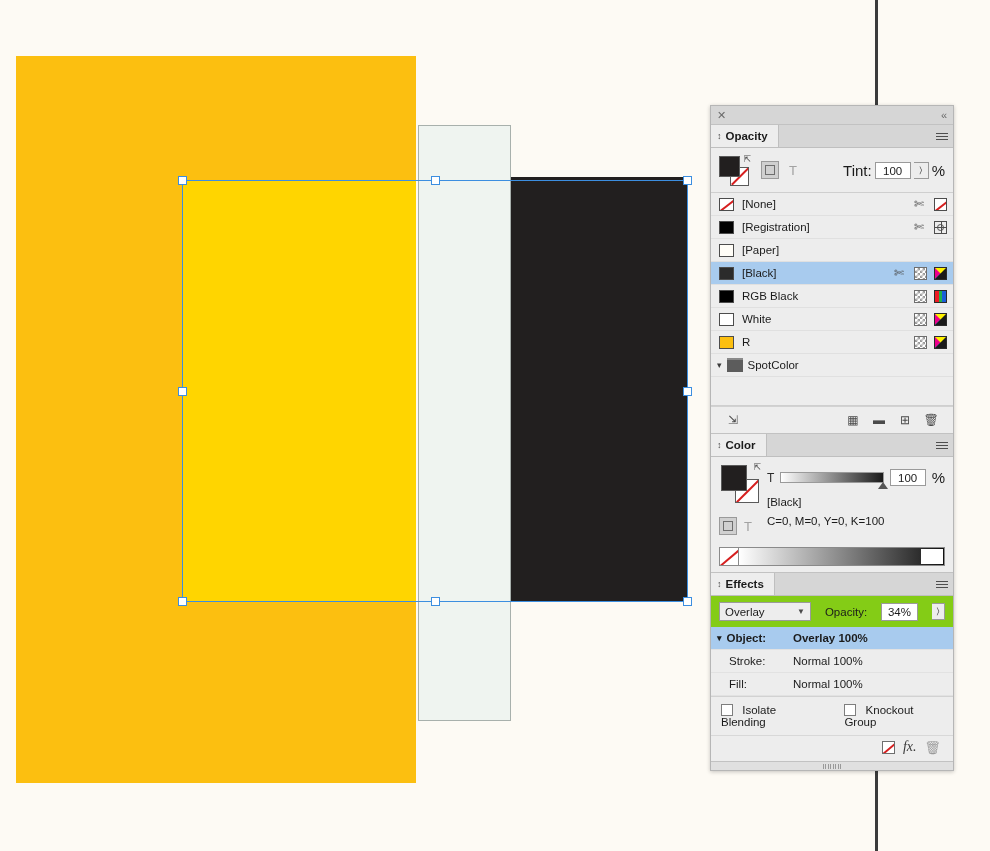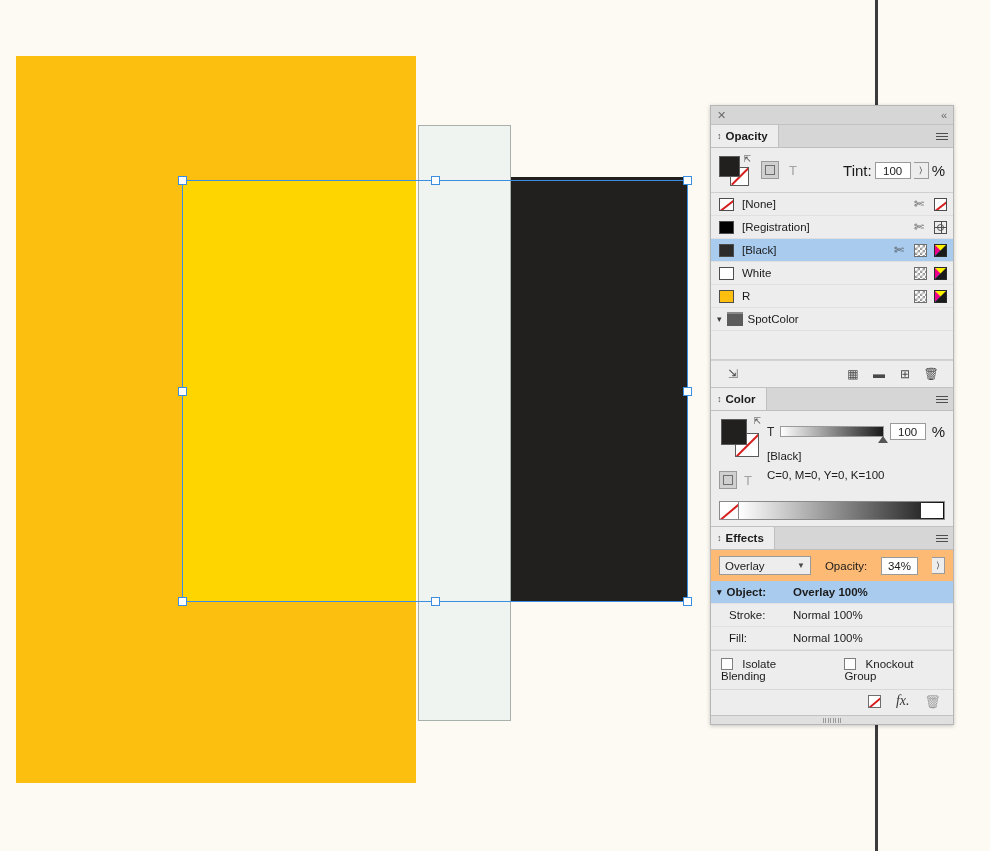--- a/index.html
+++ b/index.html
@@ -317,21 +317,21 @@
     background: linear-gradient(to right, #FFFFFF, #111111);
   }
   .spec-white {
     position: absolute; right: 1px; top: 1px;
     width: 22px; bottom: 1px; background: #FFFFFF;
   }
 
   
   .fx-controls {
     display: flex; align-items: center; gap: 14px;
-    padding: 6px 8px; background: #fdba74;
+    padding: 6px 8px; background: #84cc16;
   }
   .fx-select {
     width: 104px; height: 19px;
     background: #EDEDED; border: 1px solid #9A9A9A;
     font-size: 11.5px; display: flex; align-items: center;
     justify-content: space-between; padding: 0 5px;
     box-sizing: border-box; cursor: pointer;
   }
   .chev { font-size: 8px; color: #4A4A4A; }
   .fx-oplabel { margin-left: auto; font-size: 11.5px; }
@@ -356,21 +356,21 @@
     border-top: 1px solid #D2D2D2;
   }
   .cbox {
     width: 12px; height: 12px; background: #FFFFFF;
     border: 1px solid #7E7E7E; box-sizing: border-box;
     display: inline-block; vertical-align: -2px; margin-right: 6px;
     cursor: pointer;
   }
   .fx-toolbar {
     display: flex; align-items: center; justify-content: flex-end;
-    gap: 15px; padding: 3px 12px 6px 8px;
+    gap: 8px; padding: 3px 12px 6px 8px;
     border-top: 1px solid #D8D8D8; background: #EDEDED;
   }
   .fx-clear {
     width: 13px; height: 13px; background: #FFFFFF;
     border: 1px solid #6E6E6E; box-sizing: border-box;
     position: relative; overflow: hidden; cursor: pointer;
   }
   .fx-clear::after {
     content:""; position:absolute; left:-3px; top:5px;
     width:20px; height:1.6px; background:#D61F1F; transform: rotate(-40deg);
@@ -462,28 +462,45 @@
           <div class="sw-row">
             <div class="sw-chip" style="background: rgb(0, 0, 0);"></div>
             <span class="sw-name">[Registration]</span>
             <span class="sw-icons">
               <span class="ic ic-dropper">✄</span>
               <span class="ic ic-spot">
                 <i></i>
               </span>
             </span>
           </div>
+          <div class="sw-row">
+            <div class="sw-chip" style="background: rgb(255, 253, 247);"></div>
+            <span class="sw-name">[Paper]</span>
+            <span class="sw-icons"></span>
+          </div>
           <div class="sw-row selected">
             <div class="sw-chip" style="background: rgb(43, 43, 43);"></div>
             <span class="sw-name">[Black]</span>
             <span class="sw-icons">
               <span class="ic ic-dropper">✄</span>
               <span class="ic ic-check"></span>
               <span class="ic ic-cmyk">
                 <i></i>
+              </span>
+            </span>
+          </div>
+          <div class="sw-row">
+            <div class="sw-chip" style="background: rgb(0, 0, 0);"></div>
+            <span class="sw-name">RGB Black</span>
+            <span class="sw-icons">
+              <span class="ic ic-check"></span>
+              <span class="ic ic-rgb">
+                <i style="background:#ED1C24"></i>
+                <i style="background:#22B14C"></i>
+                <i style="background:#1B5FD9"></i>
               </span>
             </span>
           </div>
           <div class="sw-row">
             <div class="sw-chip" style="background: rgb(255, 255, 255);"></div>
             <span class="sw-name">White</span>
             <span class="sw-icons">
               <span class="ic ic-check"></span>
               <span class="ic ic-cmyk">
                 <i></i>

